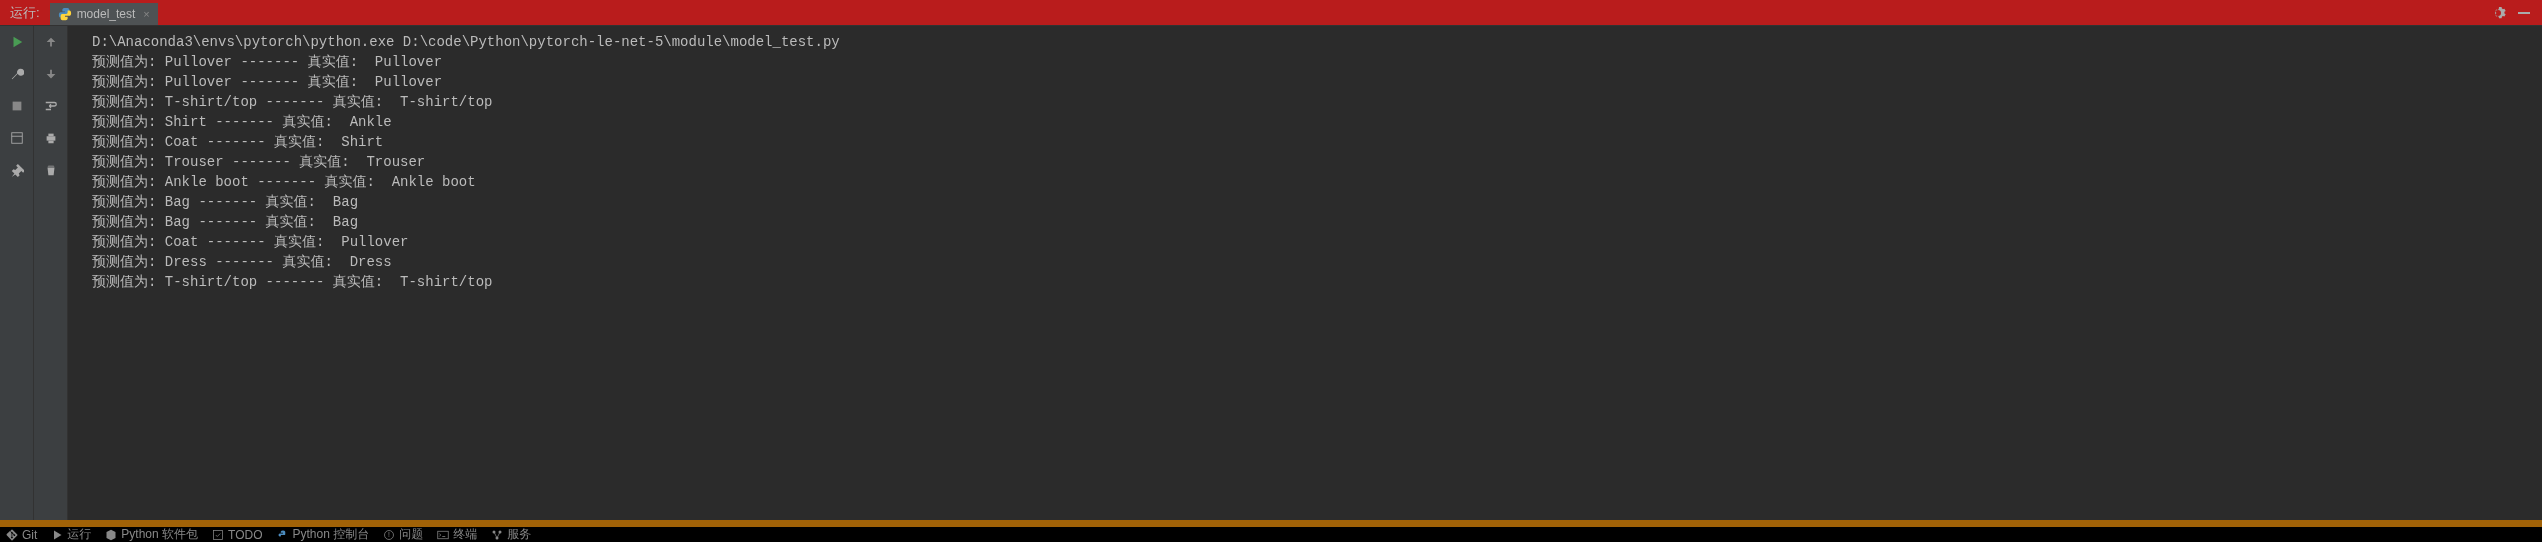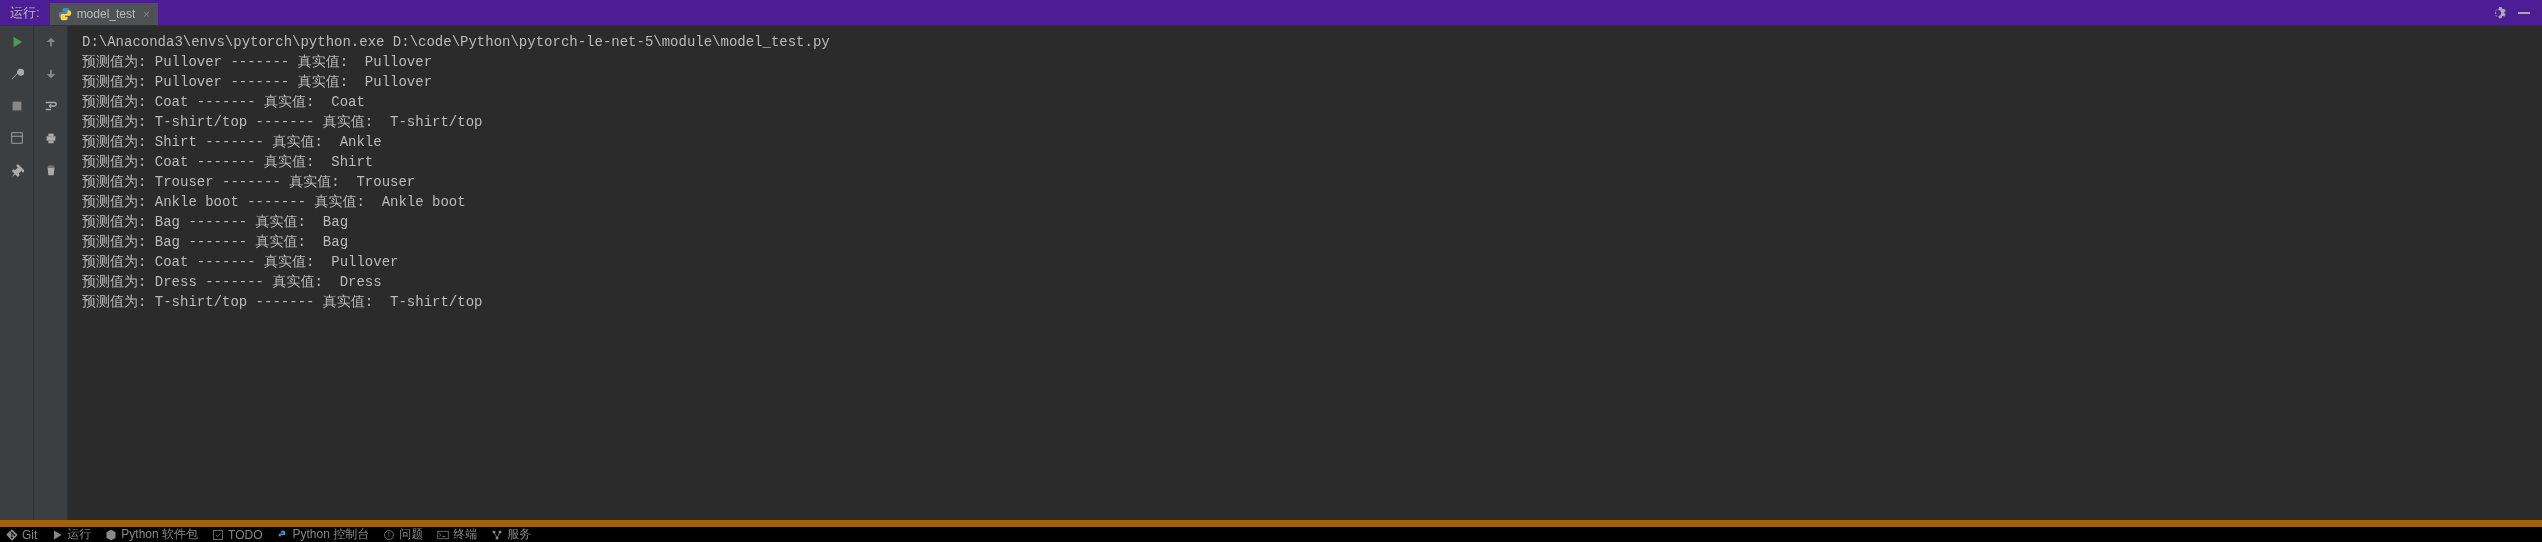--- a/index.html
+++ b/index.html
@@ -10,21 +10,21 @@
     body {
       background: #2b2b2b;
       font-family: "Microsoft YaHei", "SimSun", sans-serif;
       font-size: 13px;
       color: #bbbbbb;
       overflow: hidden;
       width: 2542px;
       height: 542px;
     }
     .top-bar {
-      background: #4c1d95;
+      background: #b91c1c;
       height: 26px;
       display: flex;
       align-items: center;
       border-bottom: 1px solid #323232;
     }
     .run-label {
       color: #bbbbbb;
       padding: 0 10px;
       font-size: 13px;
     }
@@ -97,21 +97,21 @@
       display: flex;
       align-items: center;
       justify-content: center;
     }
     .run-icon {
       color: #499c54;
     }
     .console-area {
       flex: 1;
       background: #2b2b2b;
-      padding: 6px 14px;
+      padding: 6px 24px;
       overflow-y: auto;
       font-family: "Consolas", "Courier New", monospace;
       font-size: 14px;
       line-height: 20px;
       color: #bbbbbb;
     }
     .console-line {
       white-space: pre;
     }
     .bottom-bar {
@@ -220,21 +220,20 @@
     <span class="toolbar-icon">
       <svg width="14" height="14" viewBox="0 0 16 16">
           <path fill="#aaa" d="M5 3h6l1 1H4zM4 5h8l-1 9H5z"></path>
         </svg>
     </span>
   </div>
   <div class="console-area">
     <div class="console-line">D:\Anaconda3\envs\pytorch\python.exe D:\code\Python\pytorch-le-net-5\module\model_test.py</div>
     <div class="console-line">预测值为: Pullover ------- 真实值:  Pullover</div>
     <div class="console-line">预测值为: Pullover ------- 真实值:  Pullover</div>
-    <div class="console-line">预测值为: Coat ------- 真实值:  Coat</div>
     <div class="console-line">预测值为: T-shirt/top ------- 真实值:  T-shirt/top</div>
     <div class="console-line">预测值为: Shirt ------- 真实值:  Ankle</div>
     <div class="console-line">预测值为: Coat ------- 真实值:  Shirt</div>
     <div class="console-line">预测值为: Trouser ------- 真实值:  Trouser</div>
     <div class="console-line">预测值为: Ankle boot ------- 真实值:  Ankle boot</div>
     <div class="console-line">预测值为: Bag ------- 真实值:  Bag</div>
     <div class="console-line">预测值为: Bag ------- 真实值:  Bag</div>
     <div class="console-line">预测值为: Coat ------- 真实值:  Pullover</div>
     <div class="console-line">预测值为: Dress ------- 真实值:  Dress</div>
     <div class="console-line">预测值为: T-shirt/top ------- 真实值:  T-shirt/top</div>

